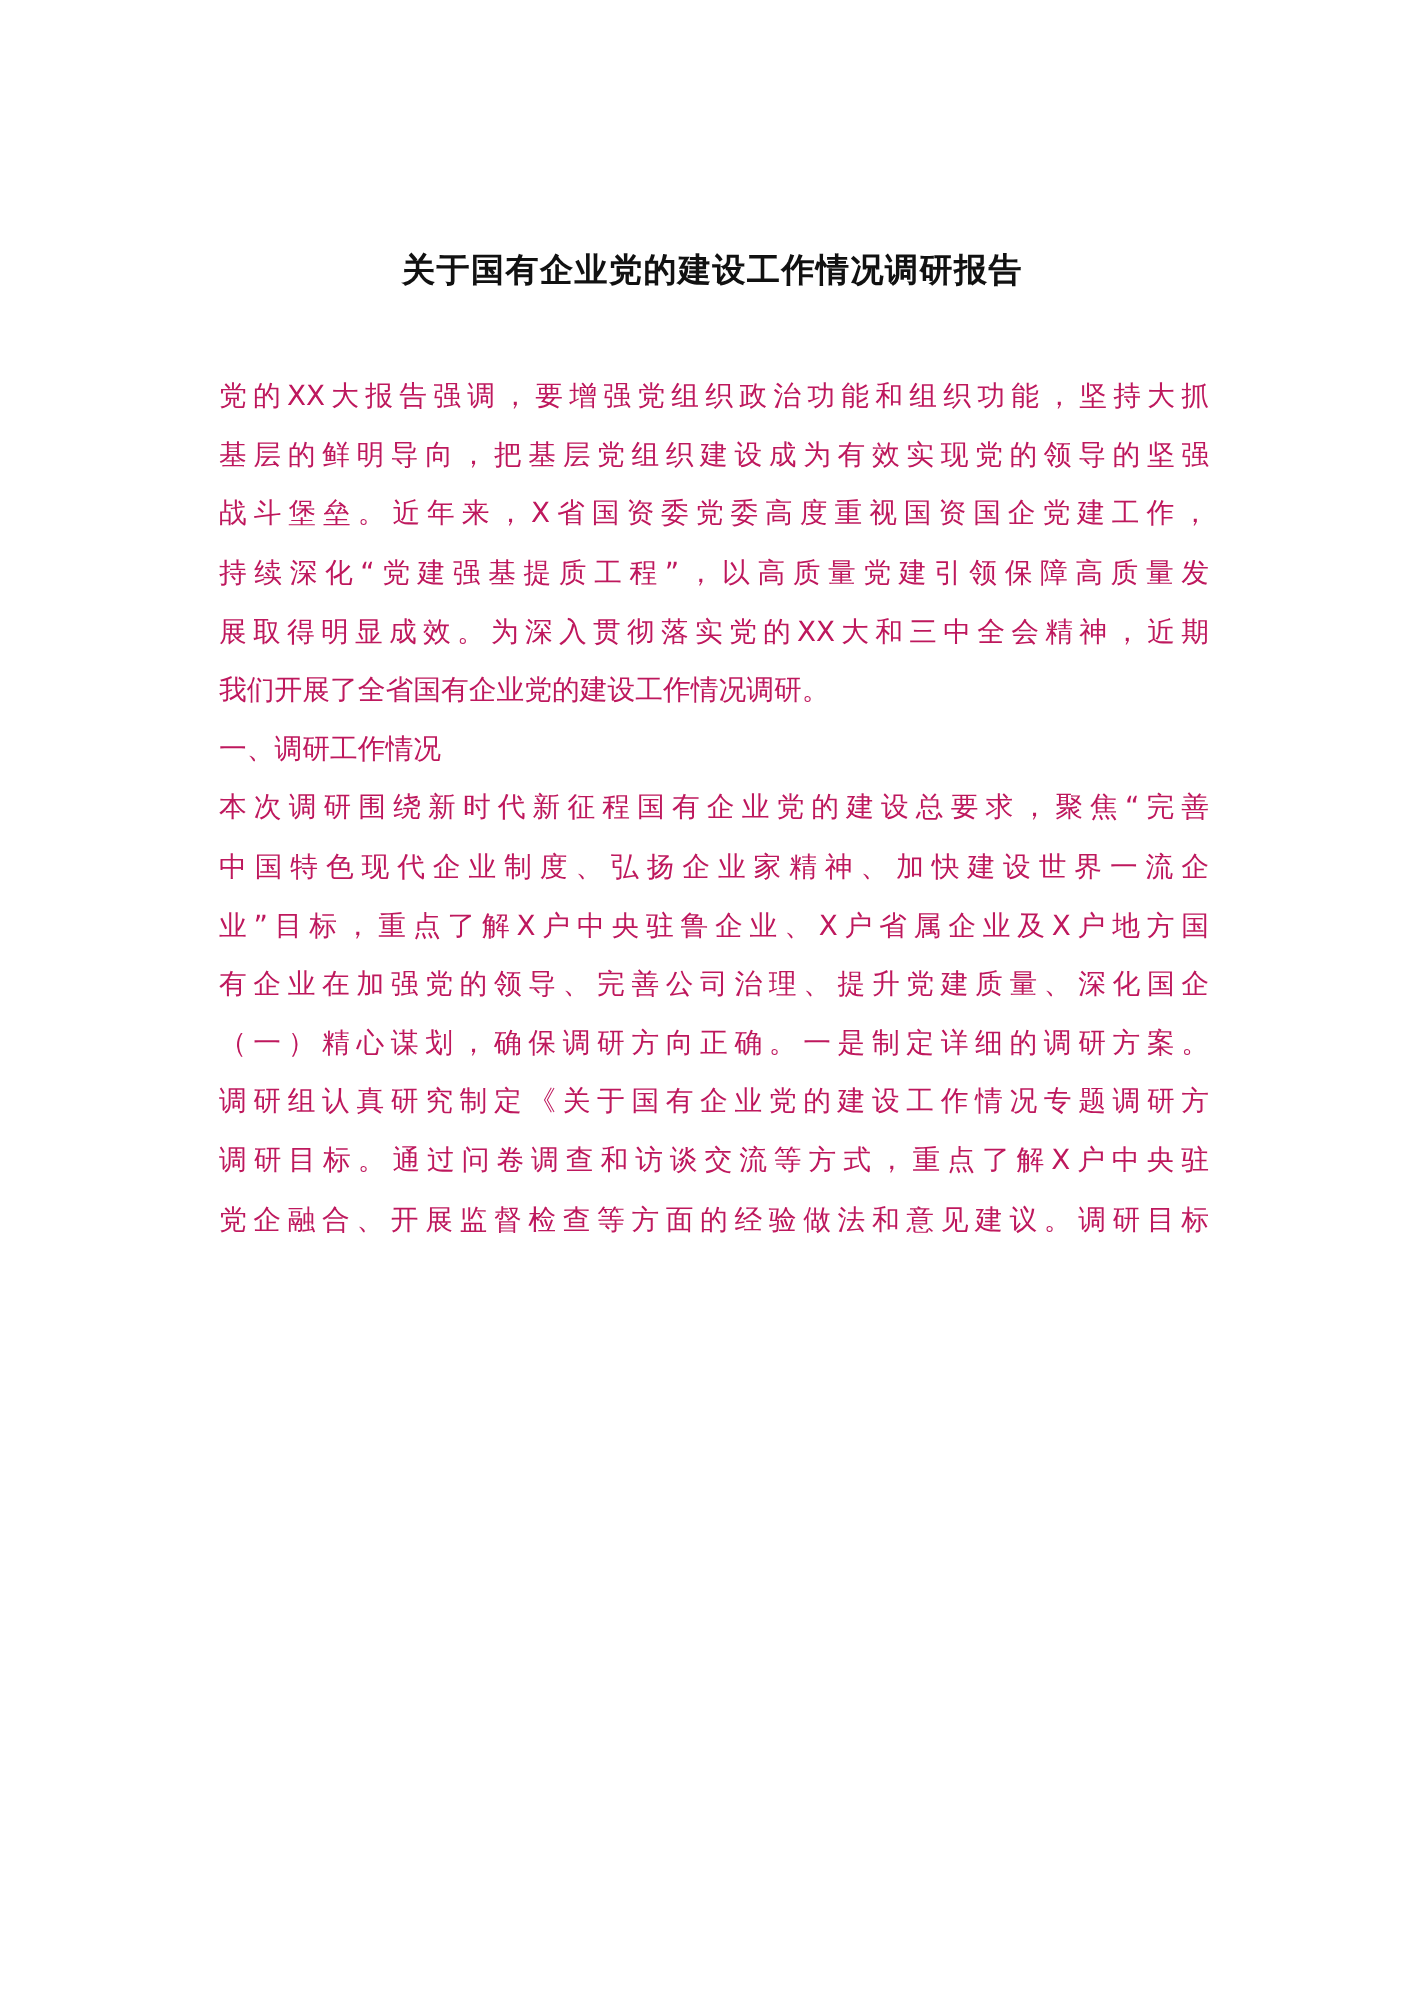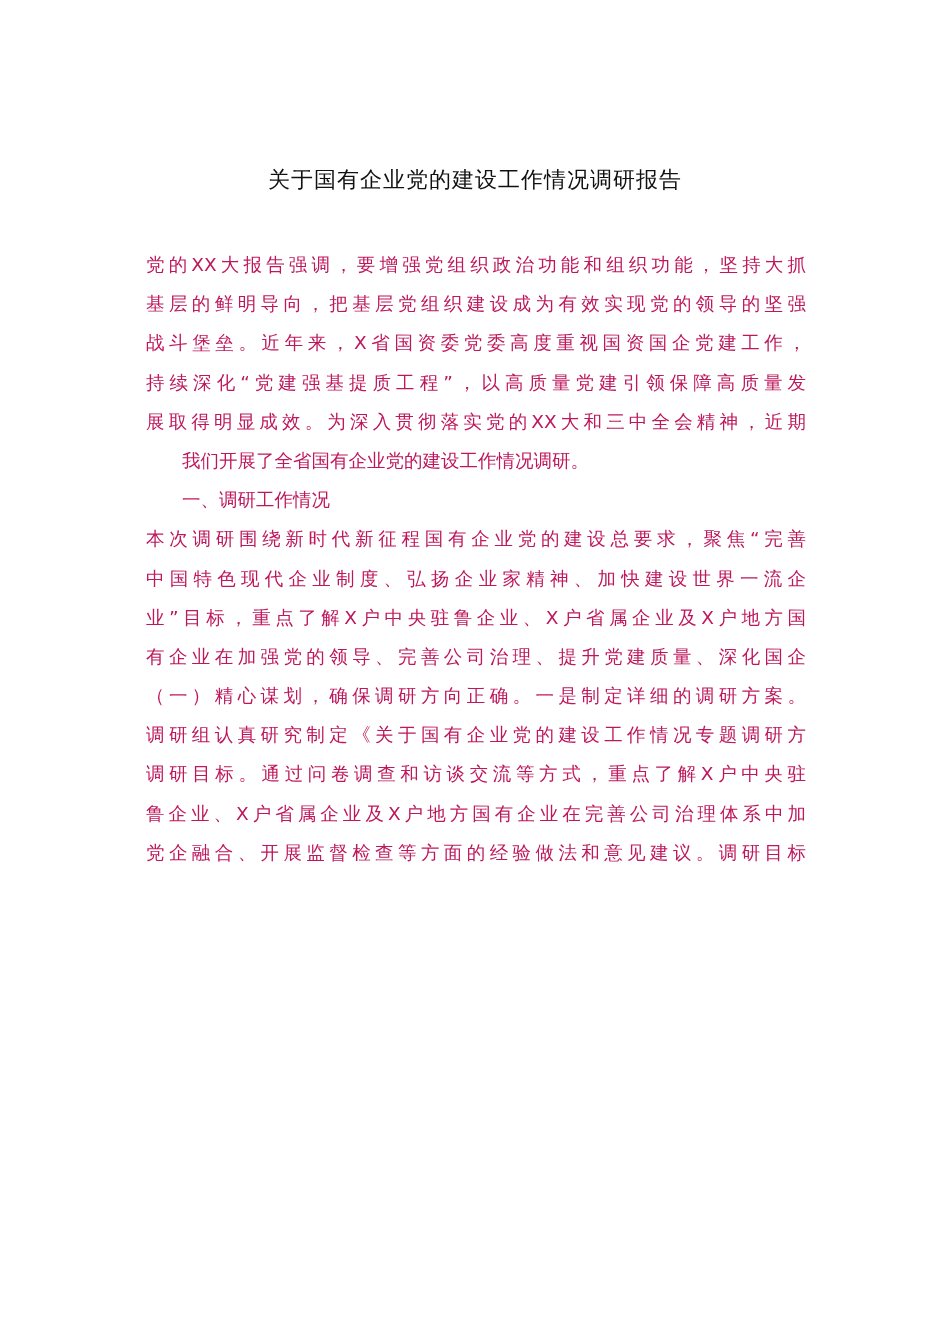--- a/index.html
+++ b/index.html
@@ -23,21 +23,21 @@
       height: 1344px;
       background: #ffffff;
     }
     .doc-title {
       position: absolute;
       left: 0;
       width: 950px;
       top: 162px;
       text-align: center;
       font-family: "DejaVu Serif", "Liberation Serif", serif;
-      font-weight: normal;
+      font-weight: bold;
       font-size: 22px;
       letter-spacing: 1px;
       line-height: 36px;
       color: #111111;
       margin: 0;
     }
     .body-text {
       position: absolute;
       left: 146px;
       top: 245px;
@@ -48,21 +48,20 @@
       height: 39.2px;
       line-height: 39.2px;
       font-size: 18.5px;
       white-space: nowrap;
       text-align: justify;
       text-align-last: justify;
       color: #be185d;
     }
     .line.last {
       text-align-last: left;
-      margin-left: 36px;
     }
   </style>
 </head>
 <body>
 
 <div class="page">
   <h1 class="doc-title">关于国有企业党的建设工作情况调研报告</h1>
 
   <div class="body-text">
 
@@ -83,17 +82,16 @@
       <span class="line">本次调研围绕新时代新征程国有企业党的建设总要求，聚焦“完善</span>
       <span class="line">中国特色现代企业制度、弘扬企业家精神、加快建设世界一流企</span>
       <span class="line">业”目标，重点了解X户中央驻鲁企业、X户省属企业及X户地方国</span>
       <span class="line">有企业在加强党的领导、完善公司治理、提升党建质量、深化国企</span>
     </div>
 
     <div>
       <span class="line">（一）精心谋划，确保调研方向正确。一是制定详细的调研方案。</span>
       <span class="line">调研组认真研究制定《关于国有企业党的建设工作情况专题调研方</span>
       <span class="line">调研目标。通过问卷调查和访谈交流等方式，重点了解X户中央驻</span>
-      <span class="line">鲁企业、X户省属企业及X户地方国有企业在完善公司治理体系中加</span>
       <span class="line">党企融合、开展监督检查等方面的经验做法和意见建议。调研目标</span>
     </div>
   </div>
 </div>
 
 </body></html>

